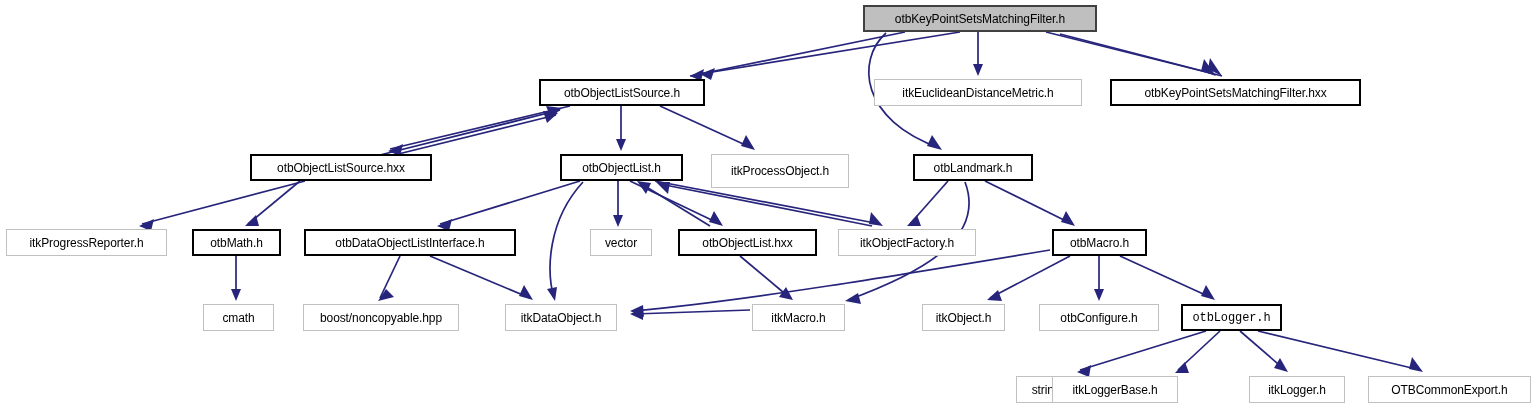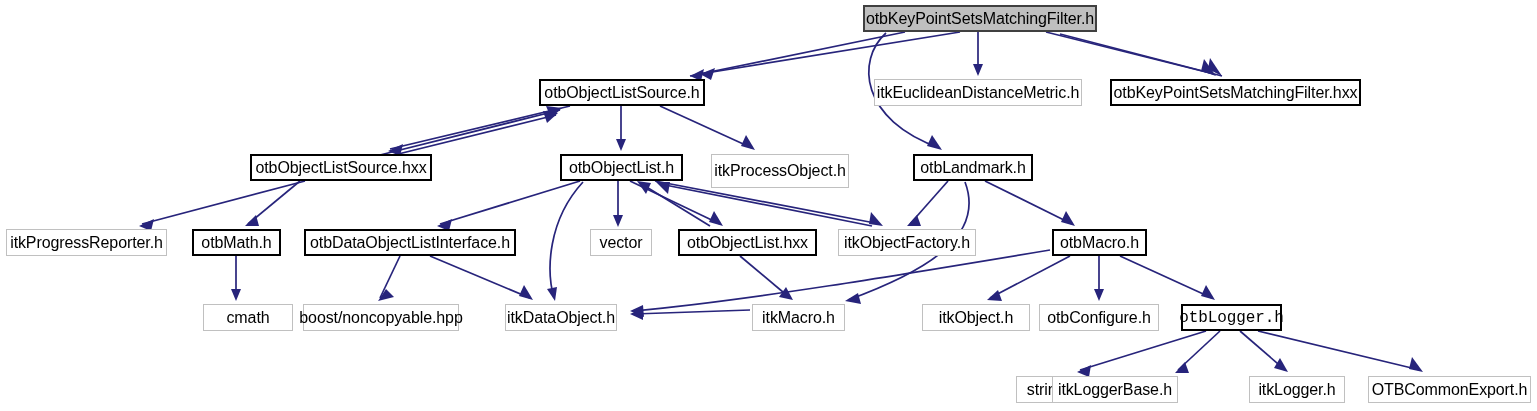--- a/index.html
+++ b/index.html
@@ -27,21 +27,21 @@
     height: 411px;
   }
   .node-box {
     position: absolute;
     box-sizing: border-box;
     display: flex;
     align-items: center;
     justify-content: center;
     background: #ffffff;
     border: 1px solid #c0c0c0;
-    font-size: 16px;
+    font-size: 12px;
     line-height: 1;
     color: #000000;
     white-space: nowrap;
     letter-spacing: -0.1px;
   }
   .node-box.strong {
     border: 2px solid #000000;
   }
   .node-box.root {
     border: 2px solid #404040;
@@ -176,33 +176,33 @@
       </div>
       <div class="node-box strong" style="left: 678px; top: 229px; width: 139px; height: 27px;">
         <span>otbObjectList.hxx</span>
       </div>
       <div class="node-box " style="left: 838px; top: 229px; width: 138px; height: 27px;">
         <span>itkObjectFactory.h</span>
       </div>
       <div class="node-box strong" style="left: 1052px; top: 229px; width: 95px; height: 27px;">
         <span>otbMacro.h</span>
       </div>
-      <div class="node-box " style="left: 203px; top: 304px; width: 90px; height: 27px;">
+      <div class="node-box " style="left: 203px; top: 304px; width: 71px; height: 27px;">
         <span>cmath</span>
       </div>
       <div class="node-box " style="left: 303px; top: 304px; width: 156px; height: 27px; justify-content: center;">
         <span>boost/noncopyable.hpp</span>
       </div>
       <div class="node-box " style="left: 505px; top: 304px; width: 112px; height: 27px;">
         <span>itkDataObject.h</span>
       </div>
       <div class="node-box " style="left: 752px; top: 304px; width: 93px; height: 27px;">
         <span>itkMacro.h</span>
       </div>
-      <div class="node-box " style="left: 922px; top: 304px; width: 108px; height: 27px;">
+      <div class="node-box " style="left: 922px; top: 304px; width: 83px; height: 27px;">
         <span>itkObject.h</span>
       </div>
       <div class="node-box " style="left: 1039px; top: 304px; width: 120px; height: 27px;">
         <span>otbConfigure.h</span>
       </div>
       <div class="node-box strong" style="left: 1181px; top: 304px; width: 101px; height: 27px; font-family: Liberation Mono, monospace;">
         <span>otbLogger.h</span>
       </div>
       <div class="node-box " style="left: 1016px; top: 376px; width: 60px; height: 27px;">
         <span>string</span>

